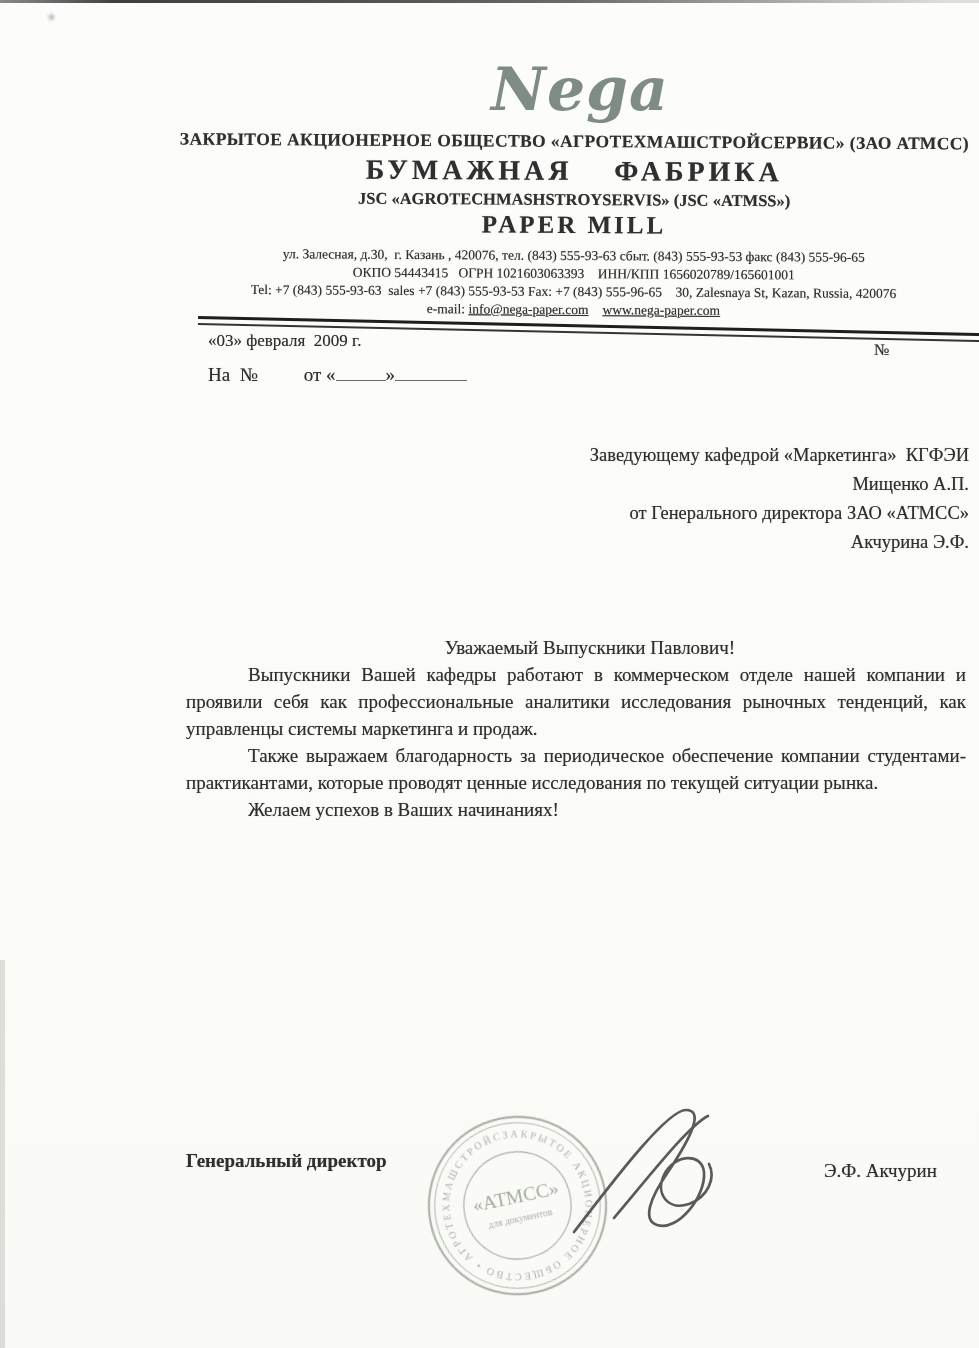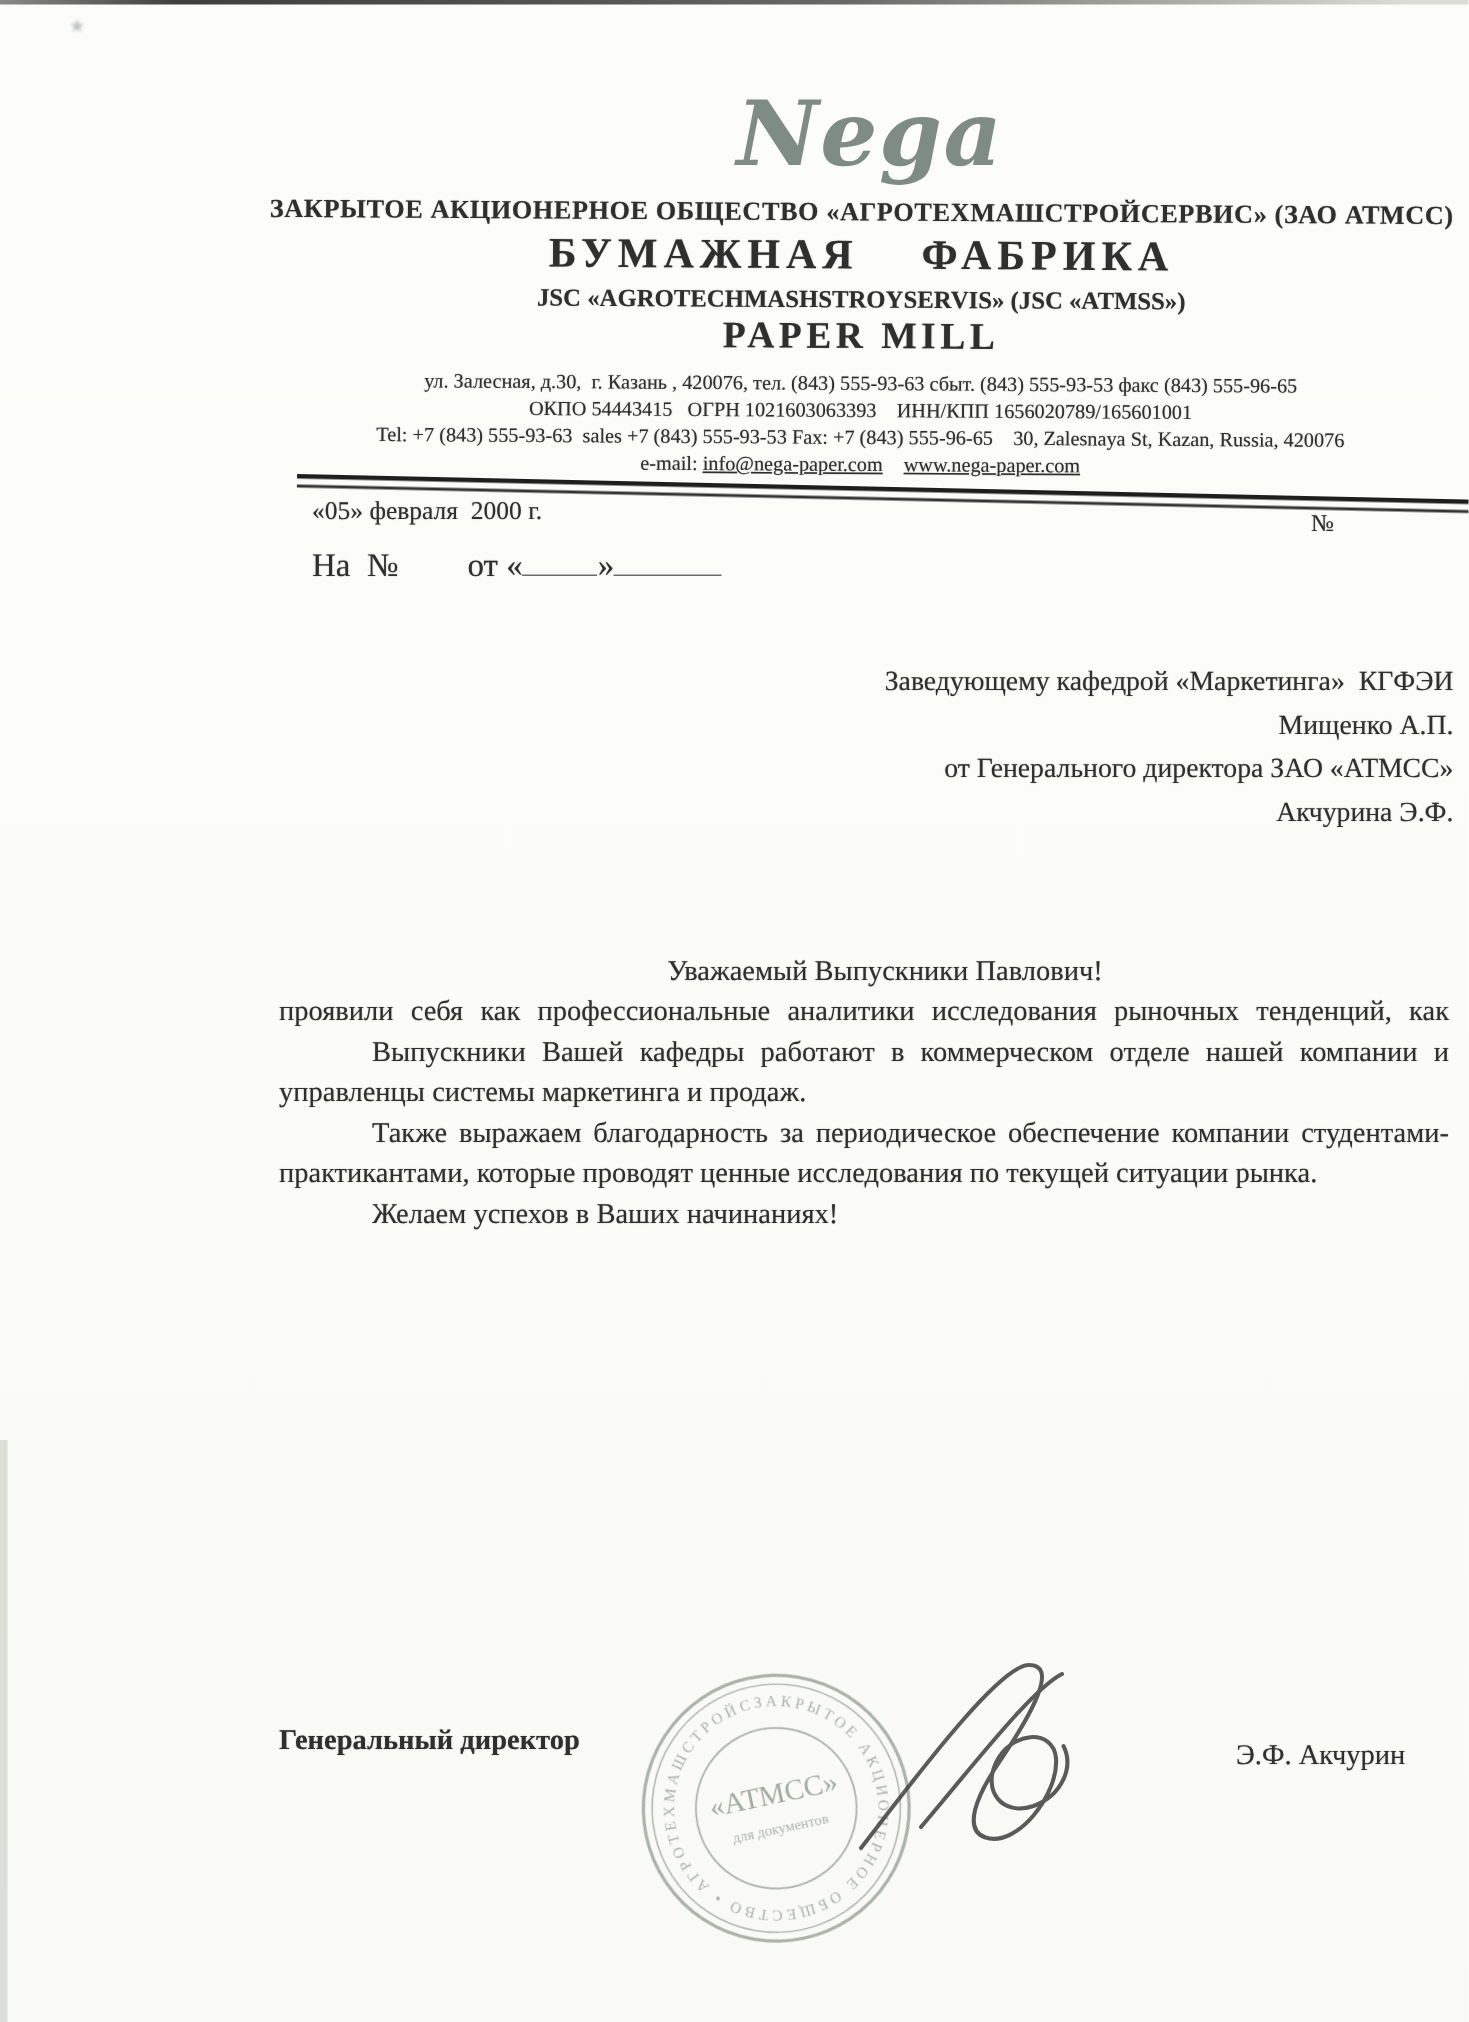--- a/index.html
+++ b/index.html
@@ -28,21 +28,21 @@
   .link{text-decoration:underline;color:#2f2f2f;cursor:pointer;}
   .email-gap{display:inline-block;width:14px;}
   
   .rule-wrap{left:198px;top:316px;width:786px;transform:rotate(1.25deeg);}
   .rule-wrap{transform:rotate(1.25deg);transform-origin:left center;filter:blur(.3px);}
   .rule-a{height:3px;background:#1e1e1e;}
   .rule-b{height:2px;background:#343434;margin-top:4px;}
   
   .date-line{left:208px;top:331px;font-size:17px;}
   .num-sign{left:874px;top:341px;font-size:16px;}
-  .ref-row{left:208px;top:364px;font-size:22px;text-align:center;}
+  .ref-row{left:208px;top:364px;font-size:19px;text-align:center;}
   .ref-spacer{display:inline-block;width:46px;}
   .uline{display:inline-block;border-bottom:1.2px solid #6a6a6a;height:13px;vertical-align:baseline;}
   .u1{width:50px;} .u2{width:72px;}
   
   .recipient{right:10px;top:441px;text-align:right;font-weight:normal;font-size:18.5px;line-height:29px;}
   .recipient>div{white-space:pre;}
   
   .body-block{left:186px;top:634px;width:780px;font-size:19px;line-height:27px;}
   .salut{text-align:center;padding-left:28px;}
   .jline{text-align:justify;text-align-last:justify;}
@@ -74,37 +74,37 @@
   <div class="small-line">ОКПО 54443415   ОГРН 1021603063393    ИНН/КПП 1656020789/165601001</div>
   <div class="small-line">Tel: +7 (843) 555-93-63  sales +7 (843) 555-93-53 Fax: +7 (843) 555-96-65    30, Zalesnaya St, Kazan, Russia, 420076</div>
   <div class="small-line"><span>e-mail: </span><span class="link">info@nega-paper.com</span><span class="email-gap"></span><span class="link">www.nega-paper.com</span></div>
 </div>
 
 <div class="abs rule-wrap">
   <div class="rule-a"></div>
   <div class="rule-b"></div>
 </div>
 
-<div class="abs date-line fuzz pre">«05» февраля  2000 г.</div>
+<div class="abs date-line fuzz pre">«03» февраля  2009 г.</div>
 <div class="abs num-sign fuzz">№</div>
 <div class="abs ref-row fuzz">
   <span class="pre">На  №</span><span class="ref-spacer"></span><span class="pre">от «</span><span class="uline u1"></span><span class="pre">»</span><span class="uline u2"></span>
 </div>
 
 <div class="abs recipient fuzz">
   <div>Заведующему кафедрой «Маркетинга»  КГФЭИ</div>
   <div>Мищенко А.П.</div>
   <div>от Генерального директора ЗАО «АТМСС»</div>
   <div>Акчурина Э.Ф.</div>
 </div>
 
 <div class="abs body-block fuzz">
   <div class="salut">Уважаемый Выпускники Павлович!</div>
+  <div class="jline indent">Выпускники Вашей кафедры работают в коммерческом отделе нашей компании и</div>
   <div class="jline">проявили себя как профессиональные аналитики исследования рыночных тенденций, как</div>
-  <div class="jline indent">Выпускники Вашей кафедры работают в коммерческом отделе нашей компании и</div>
   <div class="lline">управленцы системы маркетинга и продаж.</div>
   <div class="jline indent">Также выражаем благодарность за периодическое обеспечение компании студентами-</div>
   <div class="lline">практикантами, которые проводят ценные исследования по текущей ситуации рынка.</div>
   <div class="lline indent">Желаем успехов в Ваших начинаниях!</div>
 </div>
 
 <div class="abs sig-title fuzz">Генеральный директор</div>
 <div class="abs sig-name fuzz">Э.Ф. Акчурин</div>
 
 <svg class="abs stamp-svg" width="185" height="185" viewBox="0 0 190 190">

